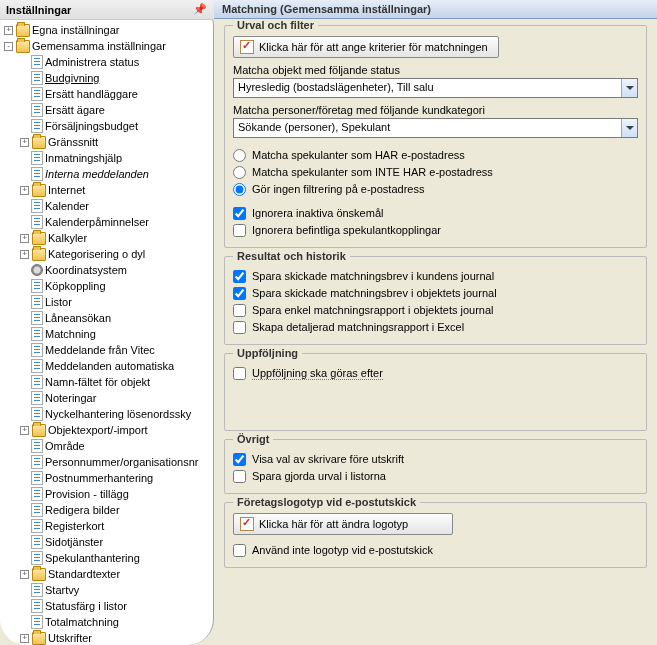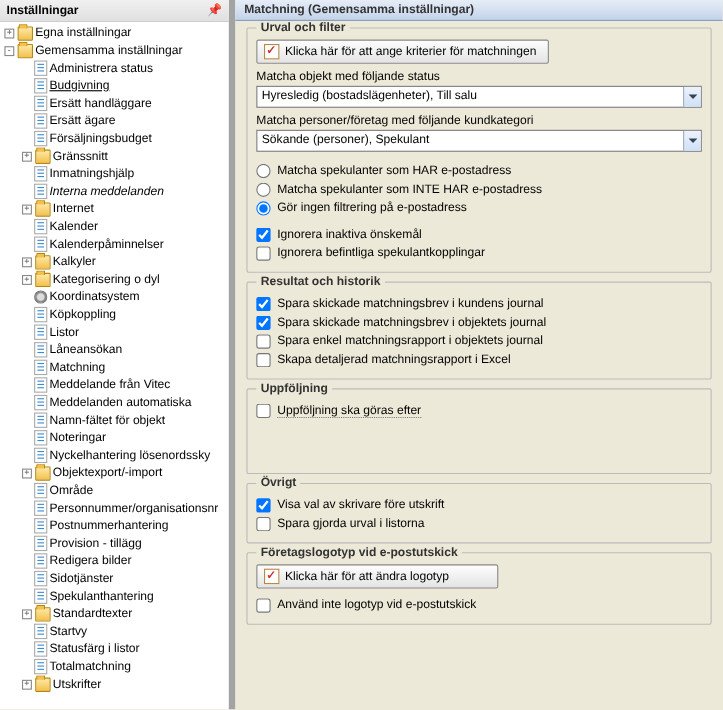--- a/index.html
+++ b/index.html
@@ -1,17 +1,17 @@
 <!DOCTYPE html>
 <html><head>
 <meta charset="utf-8">
 <style>
 * { box-sizing: border-box; margin: 0; padding: 0; font-family: Tahoma, sans-serif; font-size: 11px; }
 body { width: 657px; height: 645px; display: flex; background: #ece9d8; overflow: hidden; }
-.left { width: 214px; height: 100%; background: #fff; border-right: 6px solid #a3a3a3; display: flex; flex-direction: column; }
+.left { width: 214px; height: 100%; background: #fff; border-right: 1px solid #a3a3a3; display: flex; flex-direction: column; border-radius: 26px; }
 .left-header { background: linear-gradient(#f0f0f0,#e0e0e0); border-bottom: 1px solid #ccc; padding: 3px 6px; display: flex; align-items: center; justify-content: space-between; font-weight: bold; }
 .left-header .pin { color: #888; cursor: pointer; }
 .tree { flex: 1; overflow-y: auto; padding: 2px 0 2px 2px; }
 .tree-row { display: flex; align-items: center; height: 16px; white-space: nowrap; cursor: pointer; }
 .exp { width: 9px; height: 9px; border: 1px solid #888; display: inline-flex; align-items: center; justify-content: center; font-size: 8px; line-height: 1; margin-right: 3px; color: #555; background: #fff; }
 .exp-sp { width: 11px; display: inline-block; }
 .ico { width: 14px; height: 13px; display: inline-block; margin-right: 2px; position: relative; flex-shrink: 0; }
 .ico-folder { background: linear-gradient(#ffe9a6,#f2c14e); border: 1px solid #b8860b; border-radius: 1px; }
 .ico-folder::before { content:""; position:absolute; top:-3px; left:0; width:6px; height:3px; background:#f2c14e; border:1px solid #b8860b; border-bottom:none; border-radius:1px 1px 0 0; }
 .ico-page { background: #fff; border: 1px solid #aaa; position: relative; width: 12px; height: 14px; }
@@ -194,20 +194,25 @@
         <span>Provision - tillägg</span>
       </div>
       <div class="tree-row" style="padding-left: 18px;">
         <span class="exp-sp"></span>
         <span class="ico ico-page"></span>
         <span>Redigera bilder</span>
       </div>
       <div class="tree-row" style="padding-left: 18px;">
         <span class="exp-sp"></span>
         <span class="ico ico-page"></span>
+        <span>Registerkort</span>
+      </div>
+      <div class="tree-row" style="padding-left: 18px;">
+        <span class="exp-sp"></span>
+        <span class="ico ico-page"></span>
         <span>Sidotjänster</span>
       </div>
       <div class="tree-row" style="padding-left: 18px;">
         <span class="exp-sp"></span>
         <span class="ico ico-page"></span>
         <span>Spekulanthantering</span>
       </div>
       <div class="tree-row" style="padding-left: 18px;">
         <span class="exp">+</span>
         <span class="ico ico-folder"></span>

